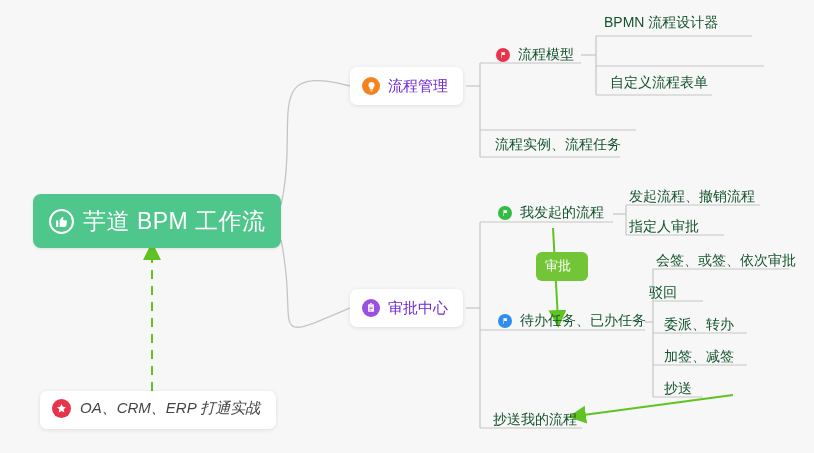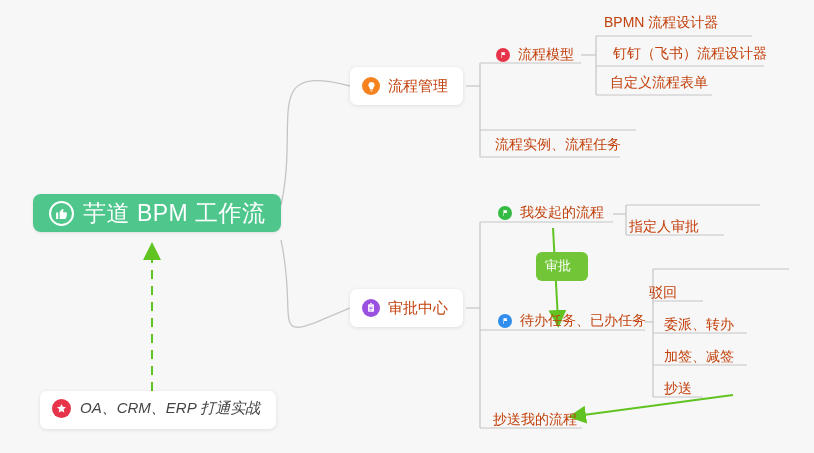--- a/index.html
+++ b/index.html
@@ -17,21 +17,21 @@
   #links {
     position: absolute; left:0; top:0;
     width: 814px; height: 453px;
     pointer-events: none;
   }
 
   
   .root-node {
     position: absolute;
     left: 33px; top: 194px;
-    width: 248px; height: 38px;
+    width: 248px; height: 54px;
     background: #4ec68c;
     border-radius: 8px;
     display: flex; align-items: center;
     padding-left: 16px;
     box-shadow: 0 1px 3px rgba(0,0,0,.10);
     z-index: 6;
   }
   .root-label {
     color: #ffffff;
     font-size: 23px;
@@ -46,32 +46,32 @@
     background: #ffffff;
     border-radius: 7px;
     height: 38px;
     display: flex; align-items: center;
     padding: 0 15px 0 12px;
     box-shadow: 0 1px 4px rgba(0,0,0,.10);
     z-index: 6;
   }
   .branch-label {
     font-size: 15px;
-    color: #c2410c;
+    color: #6d28d9;
     margin-left: 8px;
     white-space: nowrap;
   }
 
   
   .topic {
     position: absolute;
     display: flex; align-items: center;
     white-space: nowrap;
     font-size: 14px;
-    color: #c2410c;
+    color: #14532d;
     padding: 2px 6px 5px 4px;
     z-index: 5;
   }
   .topic .t-text { margin-left: 0; }
   .topic.with-icon .t-text { margin-left: 8px; }
 
   
   .callout-node {
     position: absolute;
     left: 40px; top: 391px;
@@ -218,56 +218,59 @@
         <path d="M6 3h1.6v18H6zM9 4h10l-2.4 4L19 12H9z"></path>
       </svg>
     </span>
     <span class="t-text">流程模型</span>
   </div>
 
   <div class="topic" style="left:600px; top:12px;">
     <span class="t-text">BPMN 流程设计器</span>
   </div>
 
-  <div class="topic" style="left:609px; top:43px;">
-    <span class="t-text">钉钉（飞书）流程设计器</span>
-  </div>
 
   <div class="topic" style="left:606px; top:72px;">
     <span class="t-text">自定义流程表单</span>
   </div>
 
 
   <div class="topic" style="left:491px; top:134px;">
     <span class="t-text">流程实例、流程任务</span>
   </div>
 
   <div class="topic with-icon" style="left:494px; top:202px;">
     <span class="ic ic-circle ic-flag-green">
       <svg width="8" height="8" viewBox="0 0 24 24" fill="#ffffff">
         <path d="M6 3h1.6v18H6zM9 4h10l-2.4 4L19 12H9z"></path>
       </svg>
     </span>
     <span class="t-text">我发起的流程</span>
   </div>
 
+  <div class="topic" style="left:625px; top:186px;">
+    <span class="t-text">发起流程、撤销流程</span>
+  </div>
 
   <div class="topic" style="left:625px; top:216px;">
     <span class="t-text">指定人审批</span>
   </div>
 
   <div class="topic with-icon" style="left:494px; top:310px;">
     <span class="ic ic-circle ic-flag-blue">
       <svg width="8" height="8" viewBox="0 0 24 24" fill="#ffffff">
         <path d="M6 3h1.6v18H6zM9 4h10l-2.4 4L19 12H9z"></path>
       </svg>
     </span>
     <span class="t-text">待办任务、已办任务</span>
   </div>
 
+  <div class="topic" style="left:652px; top:250px;">
+    <span class="t-text">会签、或签、依次审批</span>
+  </div>
 
   <div class="topic" style="left:645px; top:282px;justify-content:center;">
     <span class="t-text">驳回</span>
   </div>
 
   <div class="topic" style="left:660px; top:314px;">
     <span class="t-text">委派、转办</span>
   </div>
 
   <div class="topic" style="left:660px; top:346px;">

